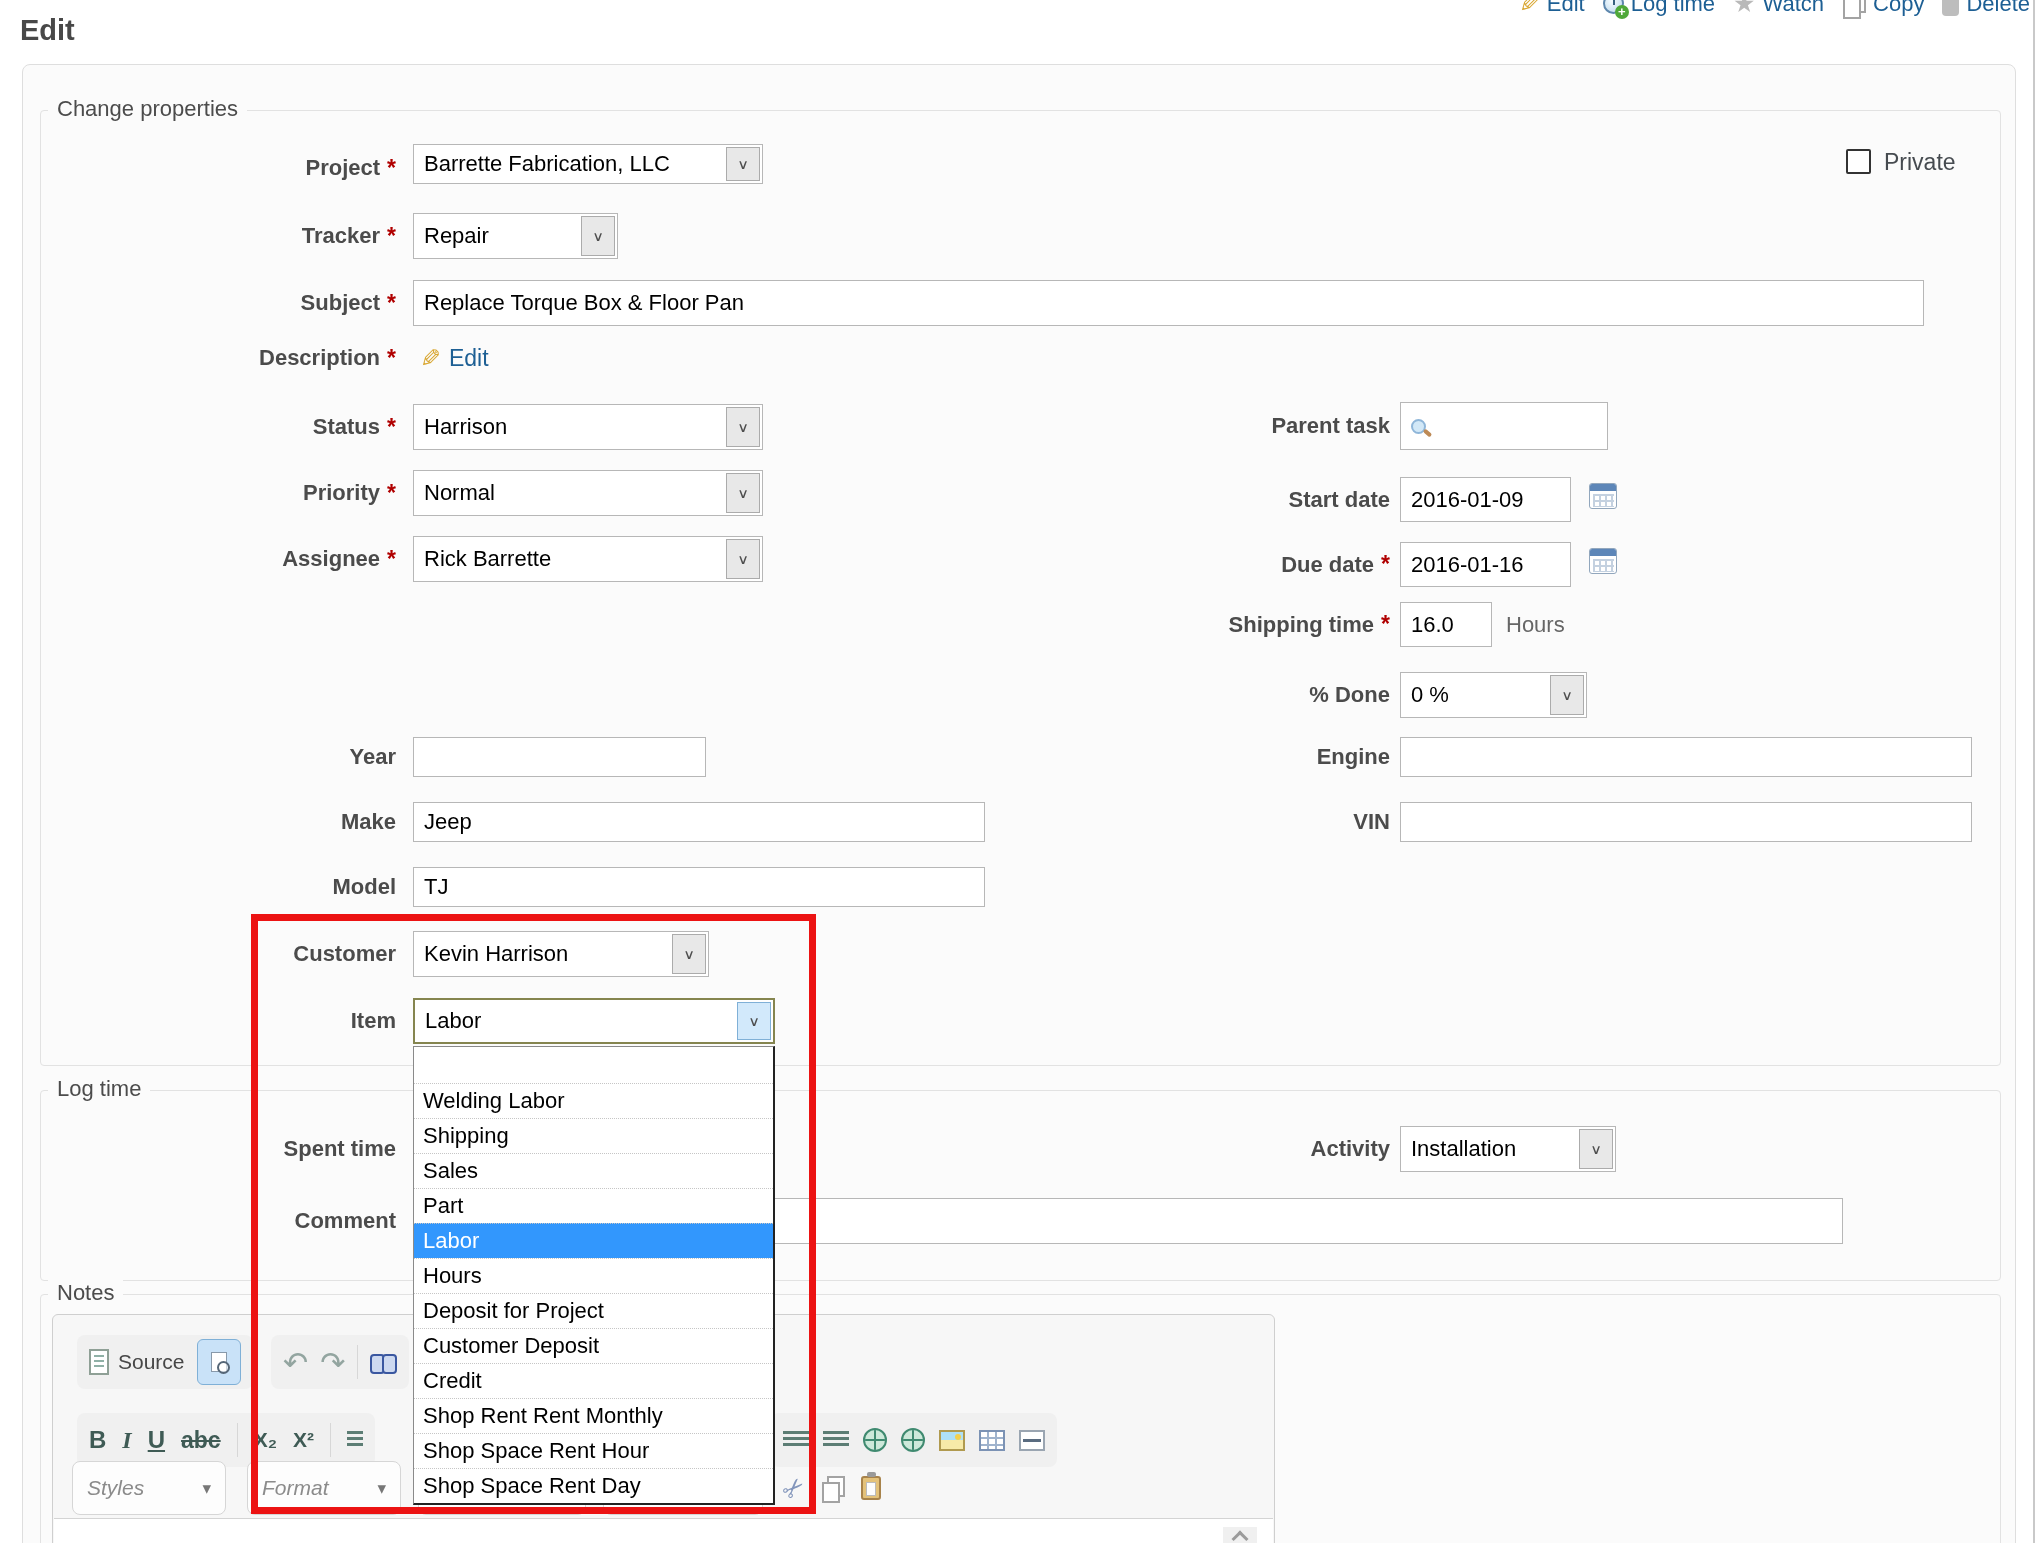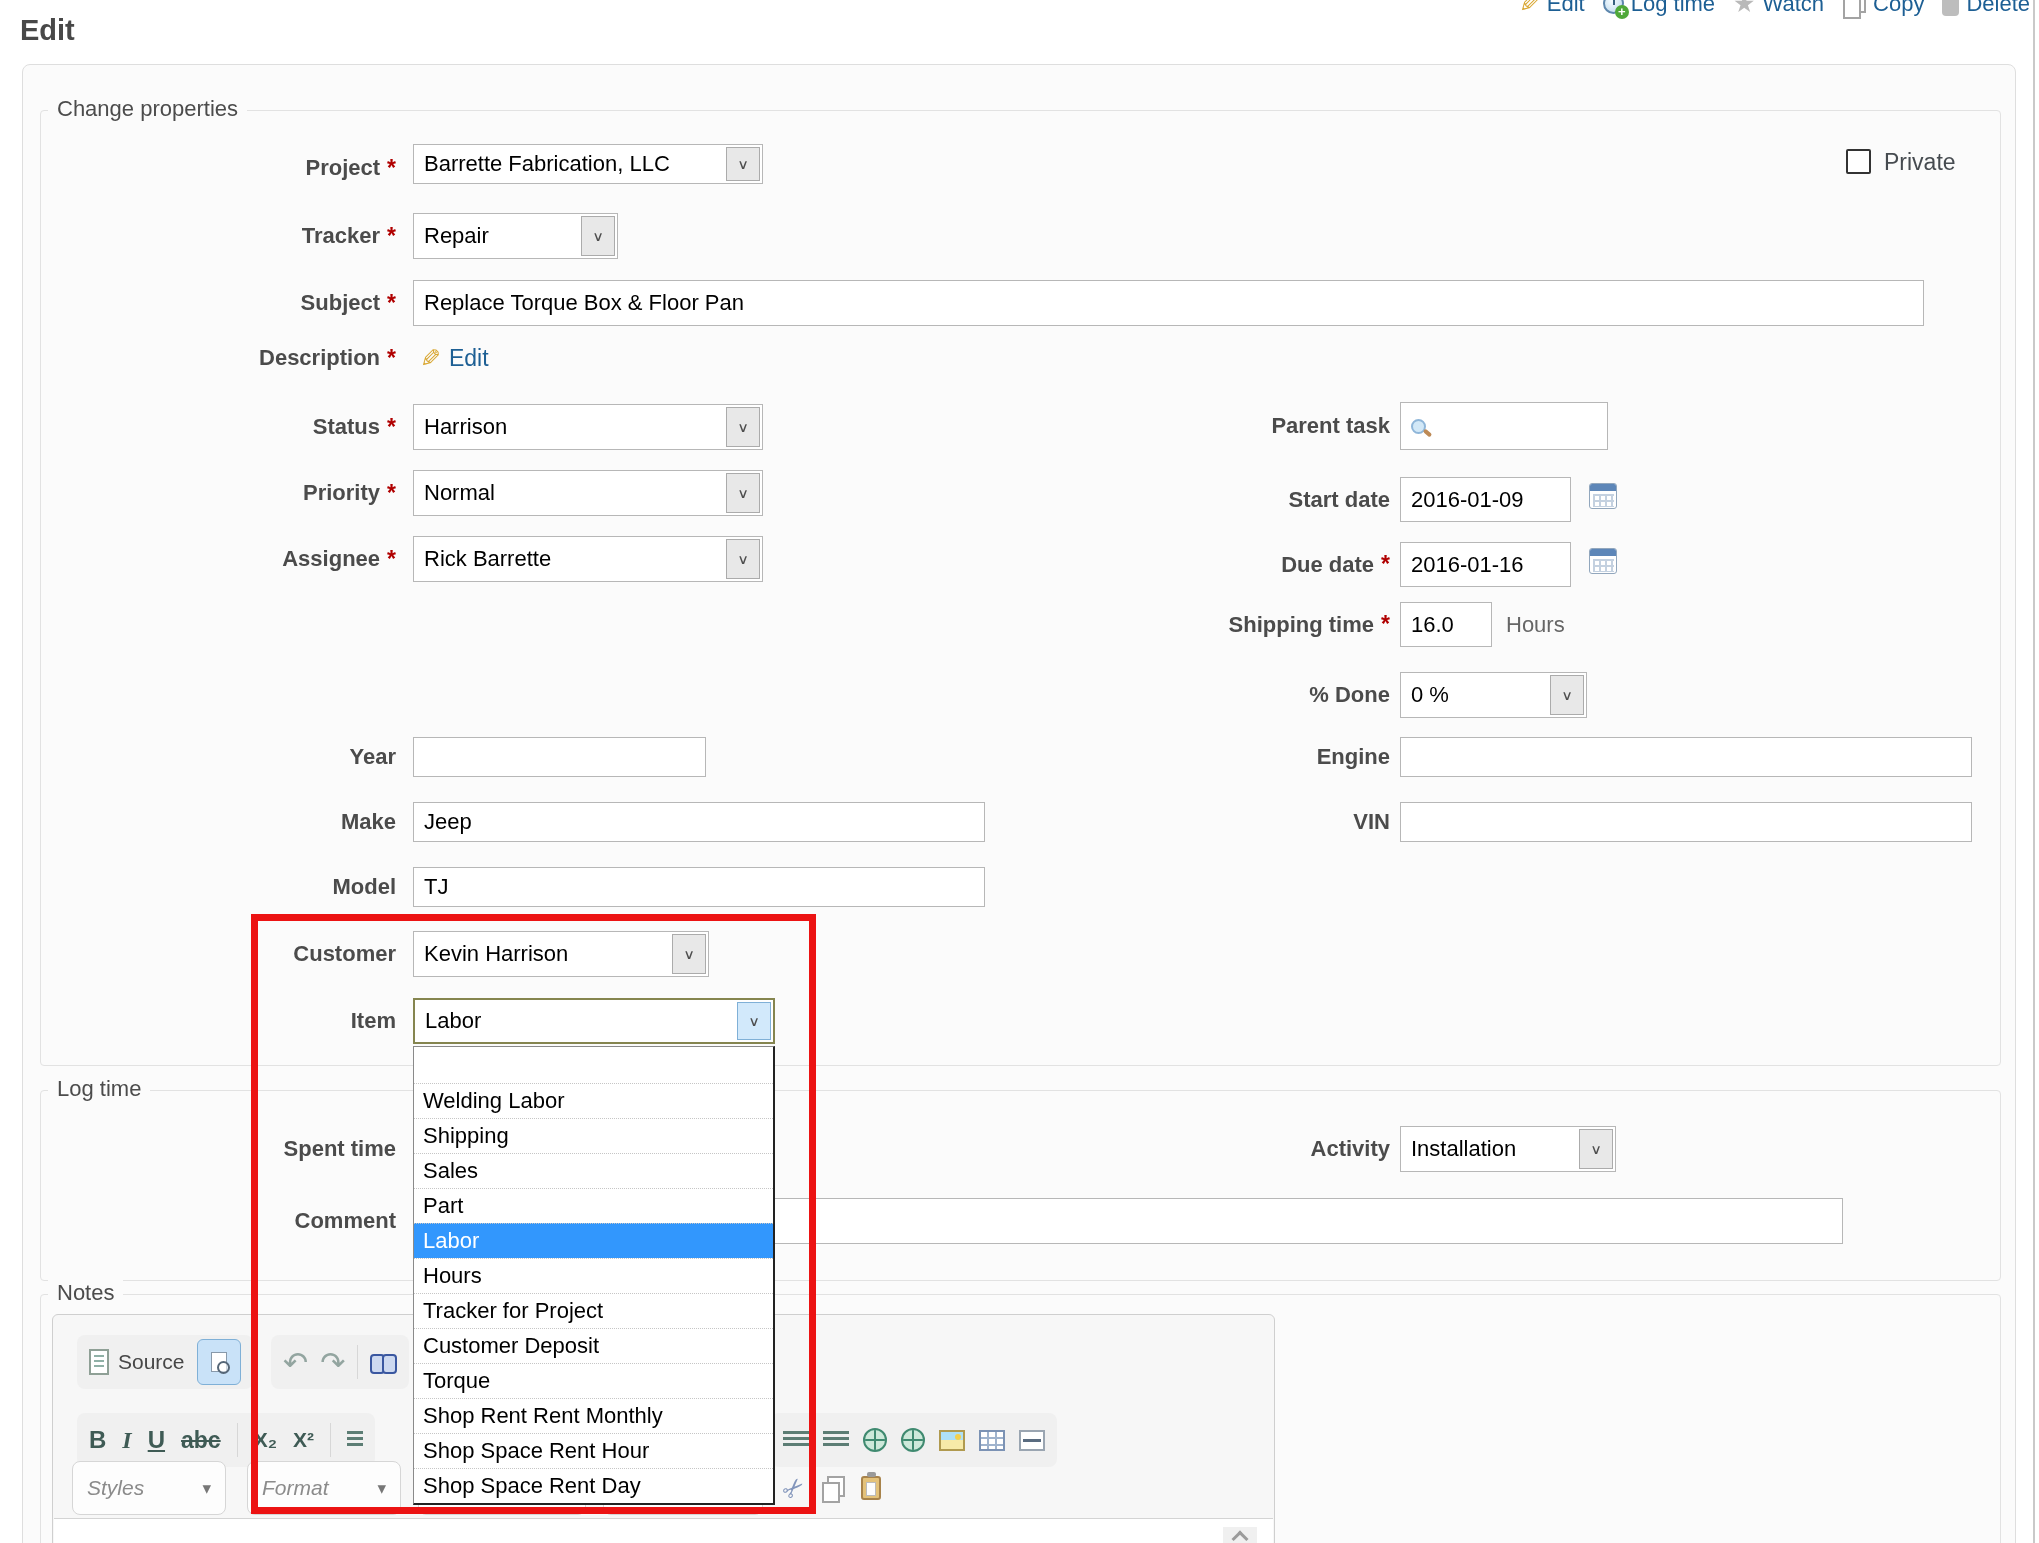--- a/index.html
+++ b/index.html
@@ -380,23 +380,23 @@
   </div>
 
   <div class="dd">
     <div class="opt"></div>
     <div class="opt">Welding Labor</div>
     <div class="opt">Shipping</div>
     <div class="opt">Sales</div>
     <div class="opt">Part</div>
     <div class="opt sel">Labor</div>
     <div class="opt">Hours</div>
-    <div class="opt">Tracker for Project</div>
+    <div class="opt">Deposit for Project</div>
     <div class="opt">Customer Deposit</div>
-    <div class="opt">Torque</div>
+    <div class="opt">Credit</div>
     <div class="opt">Shop Rent Rent Monthly</div>
     <div class="opt">Shop Space Rent Hour</div>
     <div class="opt">Shop Space Rent Day</div>
   </div>
 
   <div class="redrect"></div>
 
   <div class="winscroll"></div>
 </div>
 

